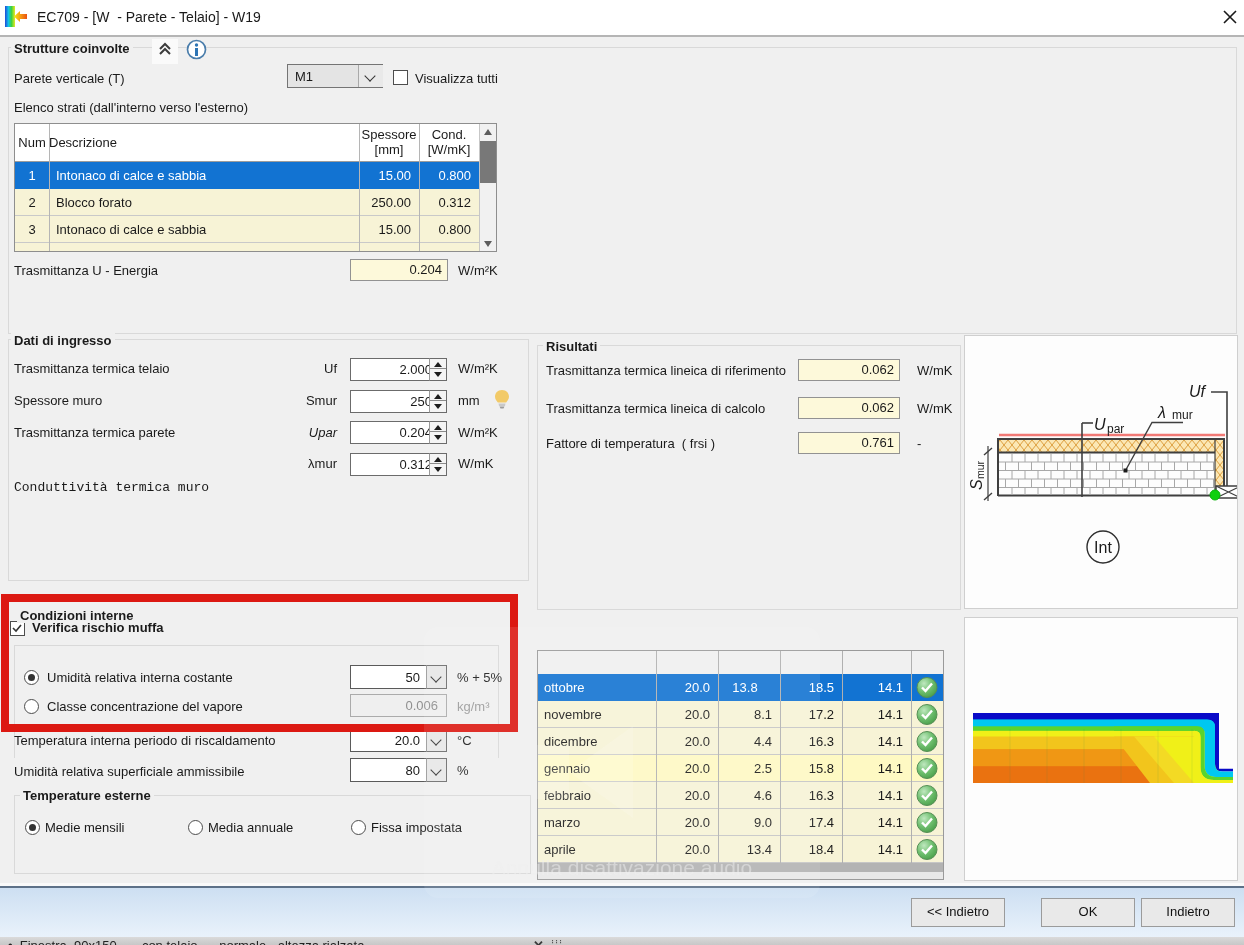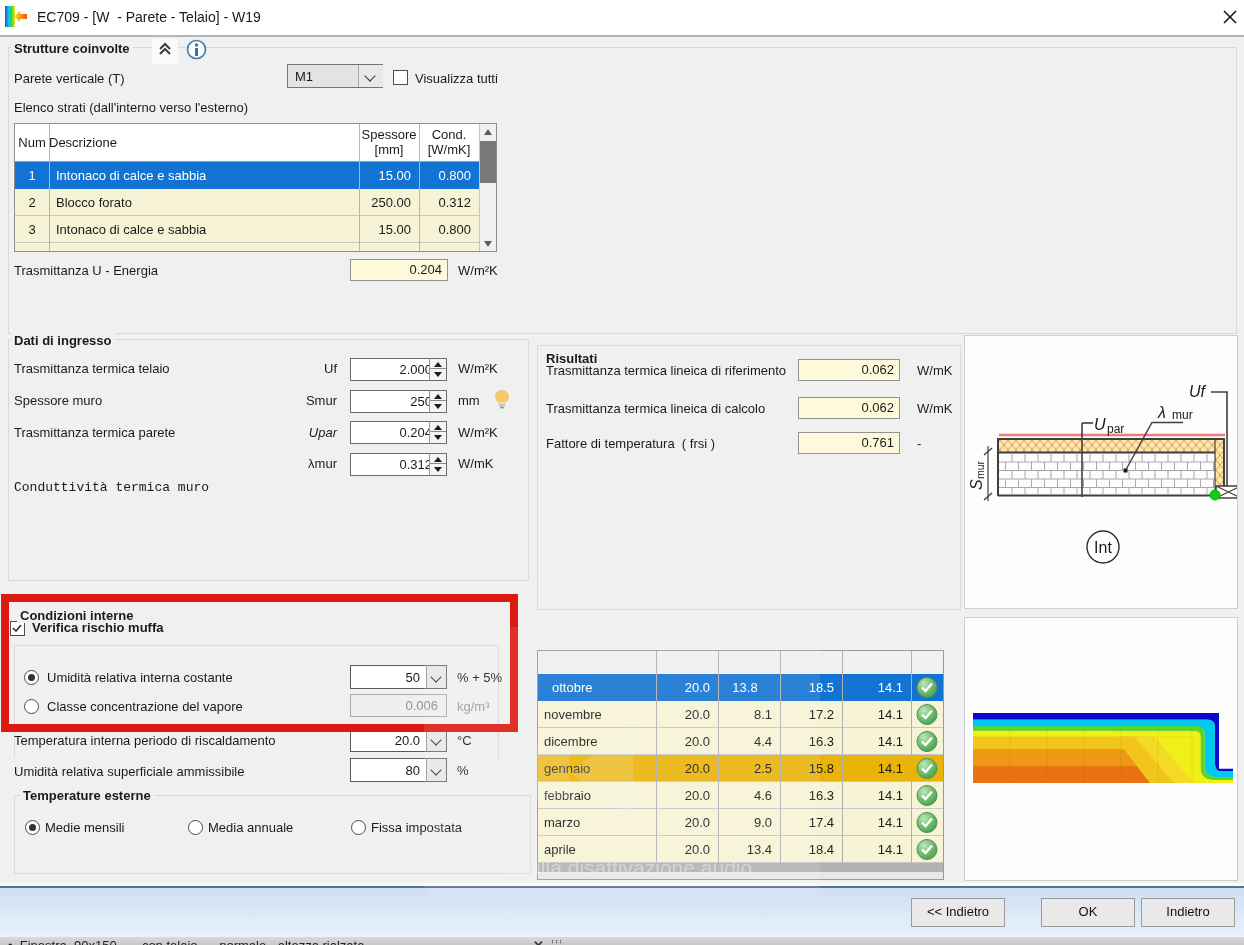--- a/index.html
+++ b/index.html
@@ -148,21 +148,21 @@
 <div class="spin" style="left:429px;top:421px;"></div>
 <div class="lbl" style="left:458px;top:425px;">W/m²K</div>
 
 <div class="lbl" style="left:14px;top:480px;font-family:Liberation Mono, monospace;">Conduttività termica muro</div>
 <div class="lbl" style="left:280px;top:456px;width:57px;text-align:right;">λmur</div>
 <div class="sval" style="left:350px;top:453px;width:73px;height:21px;">0.312</div>
 <div class="spin" style="left:429px;top:453px;"></div>
 <div class="lbl" style="left:458px;top:456px;">W/mK</div>
 
 <div class="gb" style="left:537px;top:345px;width:422px;height:263px;"></div>
-<div class="gbl" style="left:543px;top:339px;margin-top:12px;">Risultati</div>
+<div class="gbl" style="left:543px;top:339px;">Risultati</div>
 <div class="lbl" style="left:546px;top:363px;">Trasmittanza termica lineica di riferimento</div>
 <div class="ybox" style="left:798px;top:359px;width:95px;height:20px;">0.062</div>
 <div class="lbl" style="left:917px;top:363px;">W/mK</div>
 <div class="lbl" style="left:546px;top:401px;">Trasmittanza termica lineica di calcolo</div>
 <div class="ybox" style="left:798px;top:397px;width:95px;height:20px;">0.062</div>
 <div class="lbl" style="left:917px;top:401px;">W/mK</div>
 <div class="lbl" style="left:546px;top:436px;">Fattore di temperatura&nbsp; ( frsi )</div>
 <div class="ybox" style="left:798px;top:432px;width:95px;height:20px;">0.761</div>
 <div class="lbl" style="left:917px;top:436px;">-</div>
 
@@ -389,41 +389,41 @@
     <div class="rdot"></div>
   </div>
 <div class="lbl" style="left:45px;top:820px;">Medie mensili</div>
 <div class="radio" style="left:188px;top:820px;"></div>
 <div class="lbl" style="left:208px;top:820px;">Media annuale</div>
 <div class="radio" style="left:351px;top:820px;"></div>
 <div class="lbl" style="left:371px;top:820px;">Fissa impostata</div>
 
 <div id="mesi" class="abs" style="left:537px;top:650px;width:407px;height:230px;background:#f0f0f0;border:1px solid #9a9a9a;box-sizing:border-box;overflow:hidden;">
  <div class="mrow abs" style="left:0;top:23px;width:405px;height:27px;background:#1273d2;color:#fff;">
-  <div class="c" style="left:14px;">ottobre</div>
+  <div class="c" style="left:6px;">ottobre</div>
       <div class="c" style="left:118px;width:54px;text-align:right;">20.0</div>
       <div class="c" style="left:180px;width:54px;text-align:center;">13.8</div>
       <div class="c" style="left:242px;width:54px;text-align:right;">18.5</div>
       <div class="c" style="left:304px;width:61px;text-align:right;">14.1</div>
  </div>
  <div class="mrow abs" style="left:0;top:50px;width:465px;height:27px;background:#f7f3d6;border-bottom:1px solid #c6c6c6;box-sizing:border-box;">
   <div class="c" style="left:6px;">novembre</div>
       <div class="c" style="left:118px;width:54px;text-align:right;">20.0</div>
       <div class="c" style="left:180px;width:54px;text-align:right;">8.1</div>
       <div class="c" style="left:242px;width:54px;text-align:right;">17.2</div>
       <div class="c" style="left:304px;width:61px;text-align:right;">14.1</div>
  </div>
  <div class="mrow abs" style="left:0;top:77px;width:405px;height:27px;background:#f7f3d6;border-bottom:1px solid #c6c6c6;box-sizing:border-box;">
   <div class="c" style="left:6px;">dicembre</div>
       <div class="c" style="left:118px;width:54px;text-align:right;">20.0</div>
       <div class="c" style="left:180px;width:54px;text-align:right;">4.4</div>
       <div class="c" style="left:242px;width:54px;text-align:right;">16.3</div>
       <div class="c" style="left:304px;width:61px;text-align:right;">14.1</div>
  </div>
- <div class="mrow abs" style="left:0;top:104px;width:405px;height:27px;background:#eab308;border-bottom:1px solid #c6c6c6;box-sizing:border-box;">
+ <div class="mrow abs" style="left:0;top:104px;width:405px;height:27px;background:#fef9c3;border-bottom:1px solid #c6c6c6;box-sizing:border-box;">
   <div class="c" style="left:6px;">gennaio</div>
       <div class="c" style="left:118px;width:54px;text-align:right;">20.0</div>
       <div class="c" style="left:180px;width:54px;text-align:right;">2.5</div>
       <div class="c" style="left:242px;width:54px;text-align:right;">15.8</div>
       <div class="c" style="left:304px;width:61px;text-align:right;">14.1</div>
  </div>
  <div class="mrow abs" style="left:0;top:131px;width:405px;height:27px;background:#f7f3d6;border-bottom:1px solid #c6c6c6;box-sizing:border-box;">
   <div class="c" style="left:6px;">febbraio</div>
       <div class="c" style="left:118px;width:54px;text-align:right;">20.0</div>
       <div class="c" style="left:180px;width:54px;text-align:right;">4.6</div>

